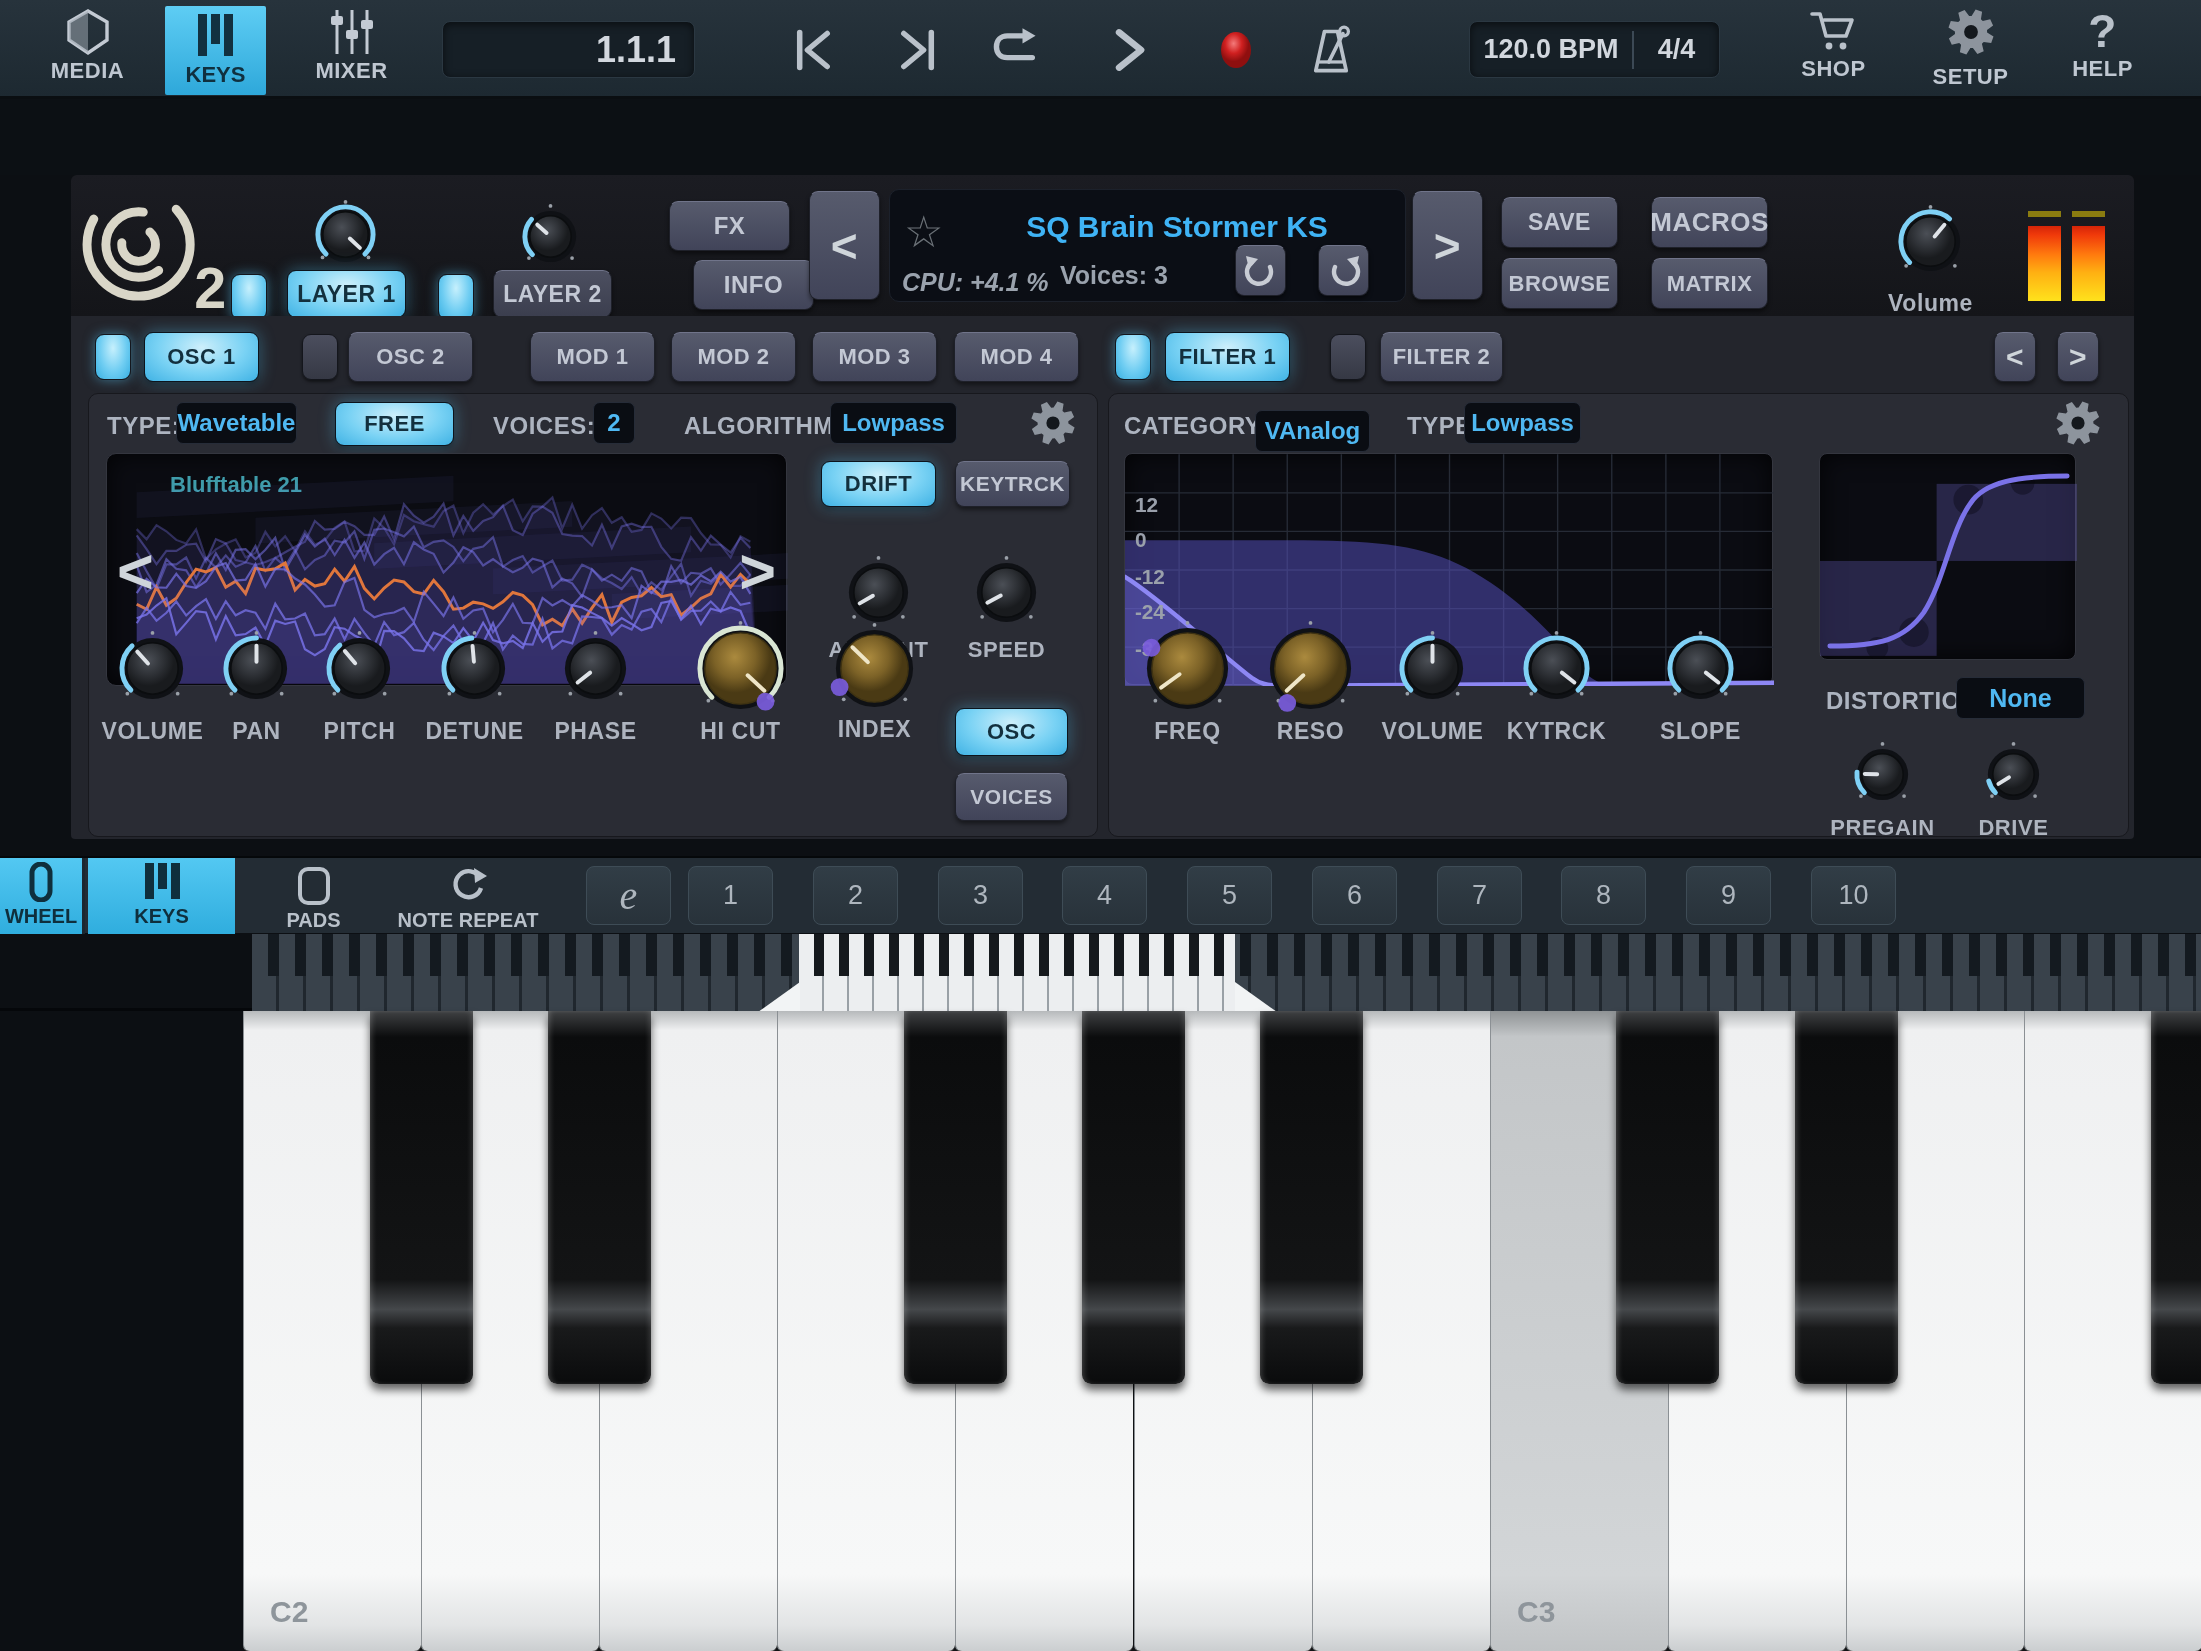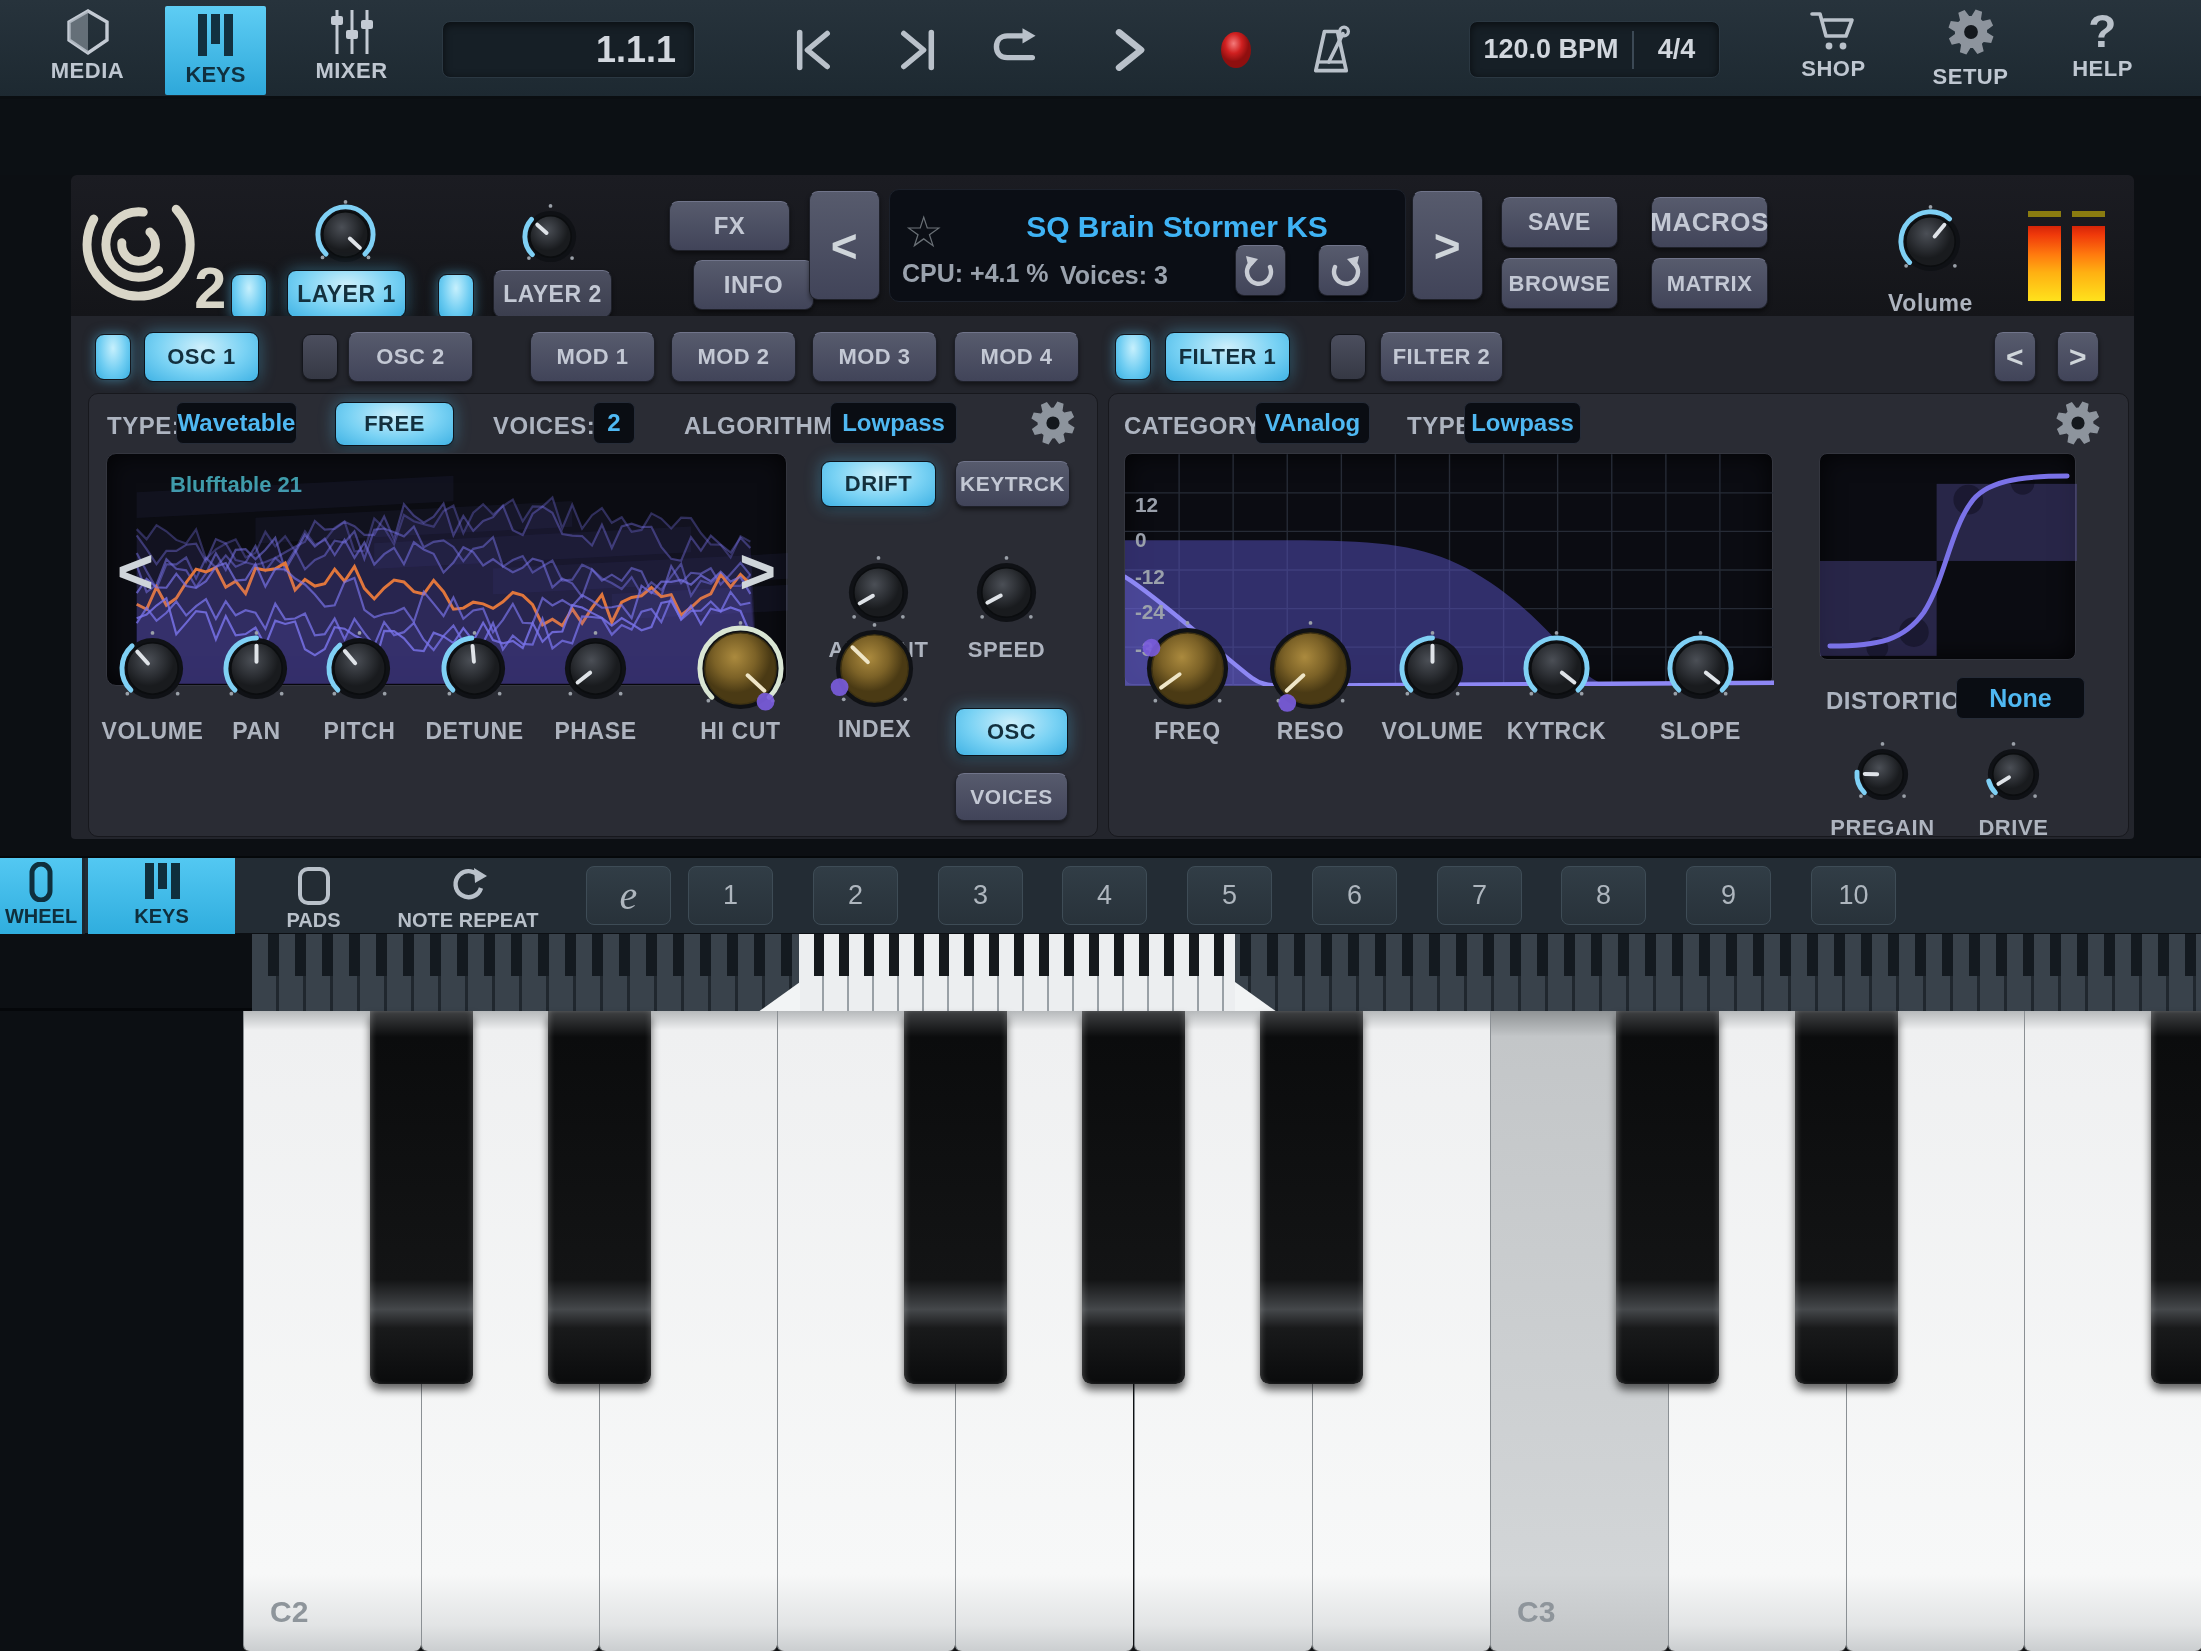--- a/index.html
+++ b/index.html
@@ -345,21 +345,21 @@
         <span>INFO</span>
         </div>
 
       <div class="btn abs chev" style="left:738px;top:16px;width:71px;height:109px;font-size:46px;">
         <span>&lt;</span>
         </div>
 
       <div class="abs" style="left:818px;top:14px;width:517px;height:113px;background:#0b0e15;border-radius:10px;border:1px solid #1c212b;">
         <div class="abs" style="left:14px;top:16px;font-size:44px;color:#6a7076;">☆</div>
         <div class="abs" style="left:109px;top:20px;width:356px;text-align:center;font-size:30px;font-weight:bold;color:#3fb3f5;">SQ Brain Stormer KS</div>
-        <div class="abs" style="left:12px;top:69px;font-size:25px;font-weight:bold;color:#9aa2ad;">CPU: +4.1 %</div>
+        <div class="abs" style="left:12px;top:78px;font-size:25px;font-weight:bold;color:#9aa2ad;font-style:italic;">CPU: +4.1 %</div>
         <div class="abs" style="left:170px;top:71px;font-size:25px;font-weight:bold;color:#9aa2ad;">Voices: 3</div>
         <div class="btn abs" style="left:345px;top:55px;width:51px;height:51px;">
           <svg width="34" height="34" viewBox="0 0 34 34">
             <path d="M8,8 A12,12 0 1 0 26,13" fill="none" stroke="#c8ccd4" stroke-width="4.4" stroke-linecap="round"></path>
             <polygon points="2,2 14,5 5,15" fill="#c8ccd4"></polygon>
           </svg>
         </div>
         <div class="btn abs" style="left:428px;top:55px;width:51px;height:51px;">
           <svg width="34" height="34" viewBox="0 0 34 34">
             <g transform="scale(-1,1) translate(-34,0)">
@@ -677,21 +677,21 @@
         <div class="btn active abs" style="left:866px;top:314px;width:113px;height:48px;font-size:22px;">
           <span>OSC</span>
           </div>
         <div class="btn abs" style="left:866px;top:379px;width:113px;height:48px;font-size:21px;">
           <span>VOICES</span>
           </div>
       </div>
 
       <div class="panel" style="left:1037px;top:77px;width:1021px;height:444px;">
         <div class="flabel abs" style="left:15px;top:18px;font-size:24px;">CATEGORY:</div>
-        <div class="vbox abs" style="left:146px;top:8px;width:115px;height:42px;font-size:24px;">
+        <div class="vbox abs" style="left:146px;top:16px;width:115px;height:42px;font-size:24px;">
           <span>VAnalog</span>
           </div>
         <div class="flabel abs" style="left:298px;top:18px;font-size:24px;">TYPE:</div>
         <div class="vbox abs" style="left:355px;top:8px;width:117px;height:42px;font-size:24px;">
           <span>Lowpass</span>
           </div>
         <span class="gear abs" style="left:946px;top:6px;">
             <svg width="46" height="46" viewBox="0 0 46 46">
               <polygon points="23.6,7.6 27.4,1.4 33.6,3.7 32.5,10.9 34.3,12.5 41.3,10.9 44.1,16.9 38.3,21.2 38.4,23.6 44.6,27.4 42.3,33.6 35.1,32.5 33.5,34.3 35.1,41.3 29.1,44.1 24.8,38.3 22.4,38.4 18.6,44.6 12.4,42.3 13.5,35.1 11.7,33.5 4.7,35.1 1.9,29.1 7.7,24.8 7.6,22.4 1.4,18.6 3.7,12.4 10.9,13.5 12.5,11.7 10.9,4.7 16.9,1.9 21.2,7.7 " fill="#8d949d"></polygon>
               <circle cx="23" cy="23" r="6.6" fill="#14181d"></circle>

